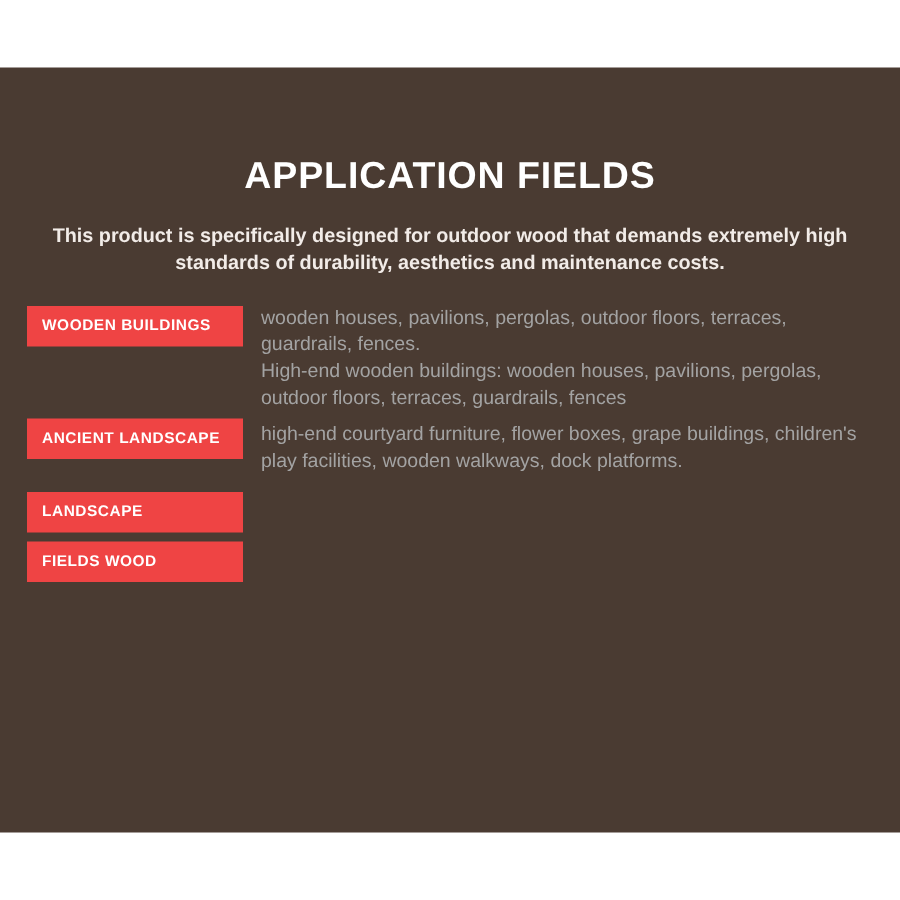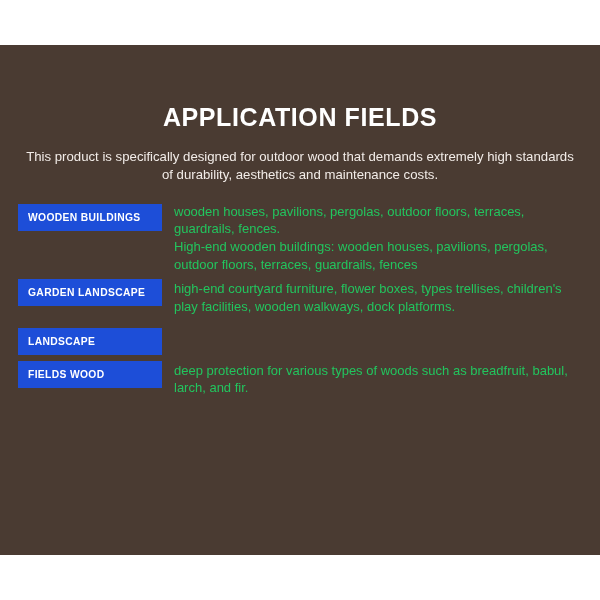--- a/index.html
+++ b/index.html
@@ -36,47 +36,48 @@
     font-size: 25px;
     font-weight: bold;
     letter-spacing: 0.6px;
   }
   .intro {
     margin: 16px 22px 0 22px;
     text-align: center;
     color: #f2ece8;
     font-size: 13.2px;
     line-height: 1.35;
+    font-weight: bold;
   }
   .rows {
     margin-top: 18px;
     padding: 0 18px 0 18px;
   }
   .row {
     display: flex;
     align-items: flex-start;
     margin-bottom: 6px;
   }
   .tag {
     flex: 0 0 144px;
     width: 144px;
-    background: #1d4ed8;
+    background: #ef4444;
     color: #ffffff;
     font-size: 10.3px;
     font-weight: bold;
     letter-spacing: 0.35px;
     padding: 7px 6px 7px 10px;
     box-sizing: border-box;
     min-height: 27px;
     display: flex;
     align-items: center;
   }
   .desc {
     flex: 1 1 auto;
-    color: #22c55e;
+    color: #a3a3a3;
     font-size: 13px;
     line-height: 1.36;
     padding-left: 12px;
     padding-top: 1px;
     white-space: pre-line;
   }
   .row-buildings .tag {
     align-self: flex-start;
     margin-top: 2px;
   }
@@ -93,31 +94,30 @@
 
     <div class="rows">
 
       <div class="row row-buildings">
         <div class="tag">WOODEN BUILDINGS</div>
         <div class="desc">wooden houses, pavilions, pergolas, outdoor floors, terraces, guardrails, fences.
 High-end wooden buildings: wooden houses, pavilions, pergolas, outdoor floors, terraces, guardrails, fences</div>
       </div>
 
       <div class="row">
-        <div class="tag">GARDEN LANDSCAPE</div>
-        <div class="desc">high-end courtyard furniture, flower boxes, types trellises, children's play facilities, wooden walkways, dock platforms.</div>
+        <div class="tag">ANCIENT LANDSCAPE</div>
+        <div class="desc">high-end courtyard furniture, flower boxes, grape buildings, children's play facilities, wooden walkways, dock platforms.</div>
       </div>
 
       <div class="row">
       </div>
 
       <div class="row">
         <div class="tag">LANDSCAPE</div>
       </div>
 
       <div class="row">
         <div class="tag">FIELDS WOOD</div>
-        <div class="desc">deep protection for various types of woods such as breadfruit, babul, larch, and fir.</div>
       </div>
 
     </div>
   </div>
 </div>
 
 </body></html>

